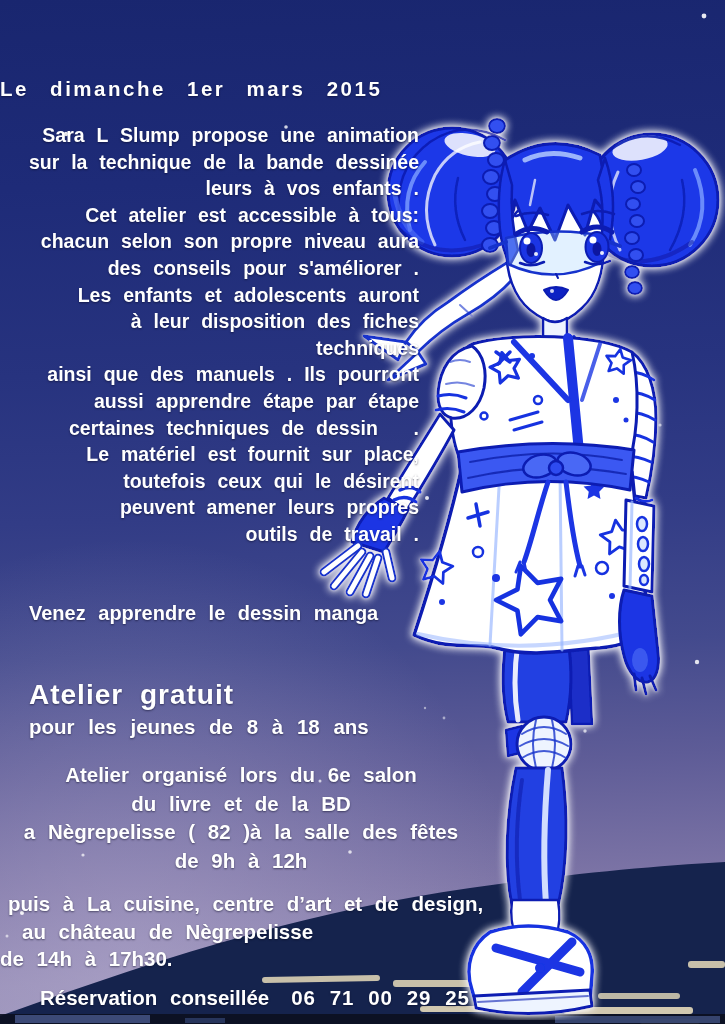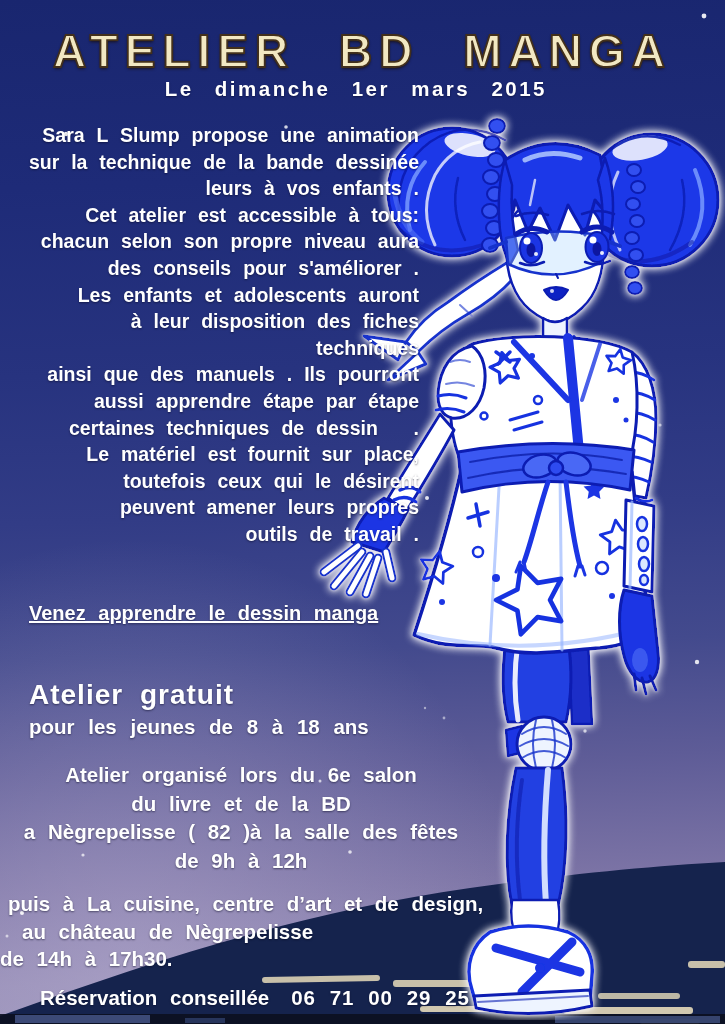--- a/index.html
+++ b/index.html
@@ -15,23 +15,23 @@
   }
   .bgsvg{position:absolute;inset:0;z-index:1;}
   .figure{position:absolute;left:300px;top:100px;width:425px;height:920px;z-index:2;}
   .txt{position:absolute;z-index:3;font-weight:bold;text-shadow:0 1px 2px rgba(5,5,30,.5);text-align:right;}
   .title{
     top:24px;left:0;width:100%;text-align:center;
     font-size:46px;letter-spacing:7px;word-spacing:24px;
     color:#f2e8c2;-webkit-text-stroke:1.8px #43301b;
     text-shadow:0 2px 3px rgba(25,12,5,.65),0 0 2px #2e1f10;
   }
-  .subtitle{top:77px;left:12px;width:72%;text-align:right;font-size:20.5px;letter-spacing:2.5px;word-spacing:13px;padding-left:13px;}
+  .subtitle{top:77px;left:0;width:72%;text-align:left;font-size:20.5px;letter-spacing:2.5px;word-spacing:13px;}
   .intro{top:122px;left:27px;width:392px;font-size:19.5px;line-height:26.6px;word-spacing:6.5px;}
-  .invite{top:599px;left:29px;font-size:20px;line-height:28.5px;word-spacing:7px;text-decoration:underline;}
+  .invite{top:599px;left:29px;font-size:20px;line-height:28.5px;word-spacing:7px;}
   .free-heading{top:679px;left:29px;font-size:28px;letter-spacing:1px;word-spacing:8px;}
   .free-sub{top:715px;left:29px;font-size:20.5px;word-spacing:8px;}
   .venue{top:761px;left:0;width:482px;text-align:center;font-size:20.5px;line-height:28.6px;word-spacing:7px;}
   .v2-l1{top:892px;left:8px;font-size:20.5px;word-spacing:7px;}
   .v2-l2{top:920px;left:22px;font-size:20.5px;word-spacing:7px;}
   .v2-l3{top:947px;left:0;width:480px;text-align:left;font-size:20.5px;word-spacing:7px;}
   .reservation{top:986px;left:40px;font-size:20.5px;word-spacing:7px;}
   .reservation .phone{margin-left:22px;letter-spacing:1px;}
 </style>
 </head>
@@ -289,21 +289,20 @@
         <ellipse cx="344" cy="464" rx="5" ry="7" fill="#dbe7ff" stroke="#1733e0" stroke-width="2.5"></ellipse>
         <ellipse cx="344" cy="480" rx="4" ry="5" fill="#dbe7ff" stroke="#1733e0" stroke-width="2.5"></ellipse>
         <path d="M324,490 C318,508 318,534 324,556 C328,572 338,584 348,582 C356,580 360,568 358,552 L352,496 Z" fill="#1a36e4" stroke="#0a1db2" stroke-width="3"></path>
         <ellipse cx="340" cy="560" rx="8" ry="12" fill="#5272f6" opacity=".6"></ellipse>
         <path d="M334,574 L336,590 M342,578 L346,594 M350,576 L356,590" stroke="#0a1db2" stroke-width="3" fill="none"></path>
       </g>
 
     </g>
   </svg>
 
-  <div class="txt title">ATELIER BD MANGA</div>
   <div class="txt subtitle">Le dimanche 1er mars 2015</div>
 
   <div class="txt intro">
     <div>Sara L Slump propose une animation</div>
     <div>sur la technique de la bande dessinée</div>
     <div>leurs à vos enfants .</div>
     <div>Cet atelier est accessible à tous:</div>
     <div>&nbsp;chacun selon son propre niveau aura</div>
     <div>des conseils pour s'améliorer .</div>
     <div>Les enfants et adolescents auront</div>

